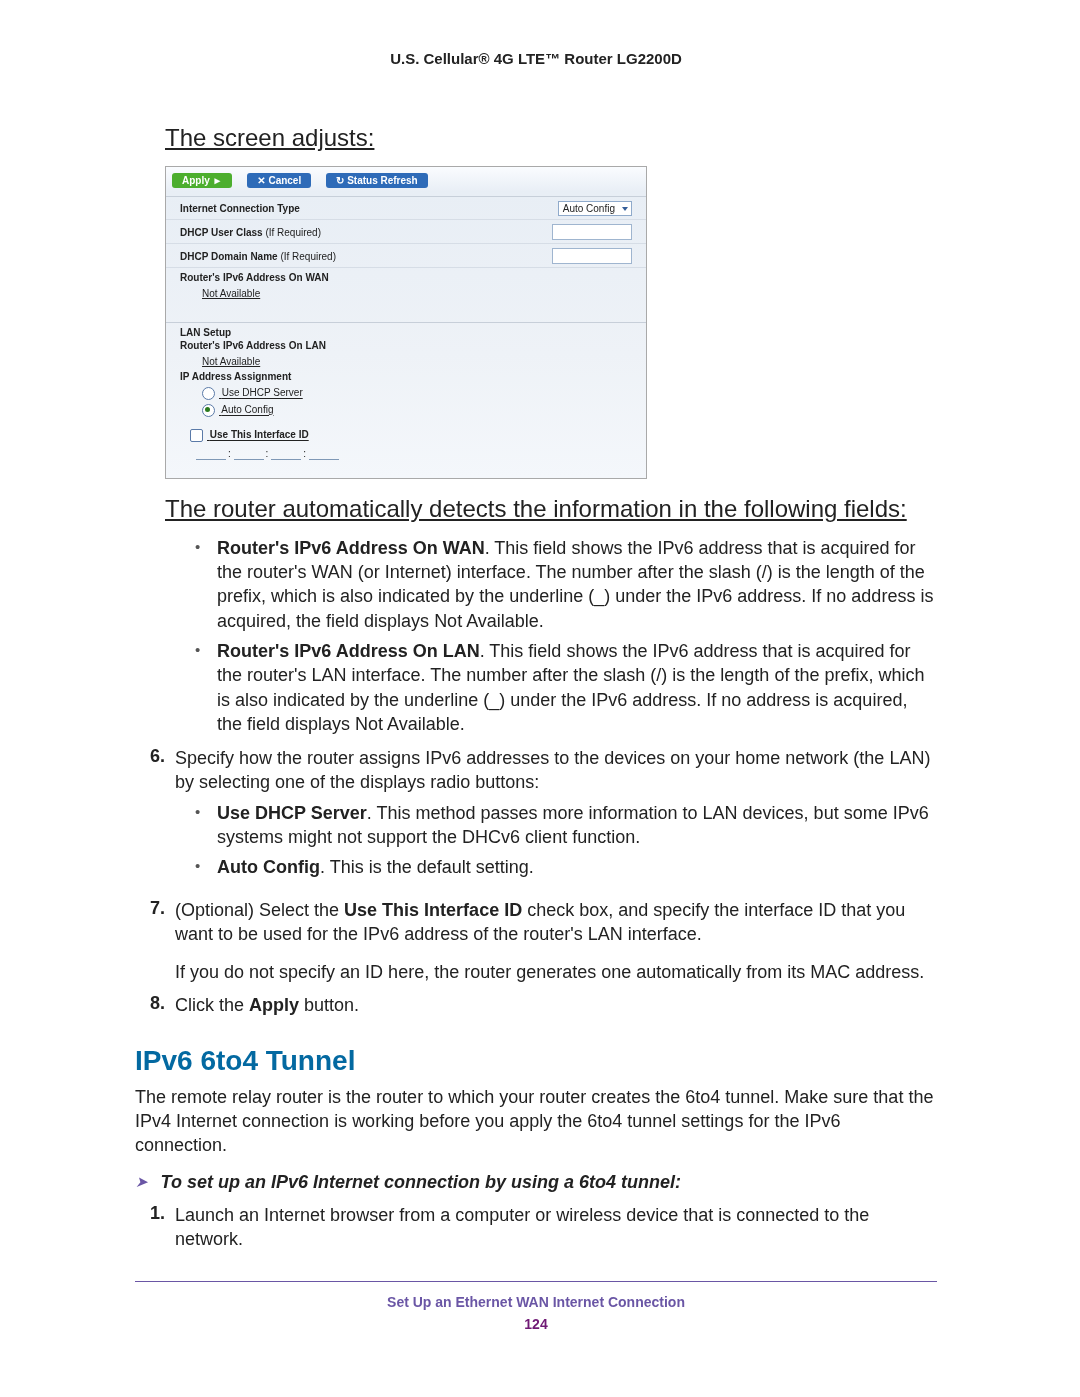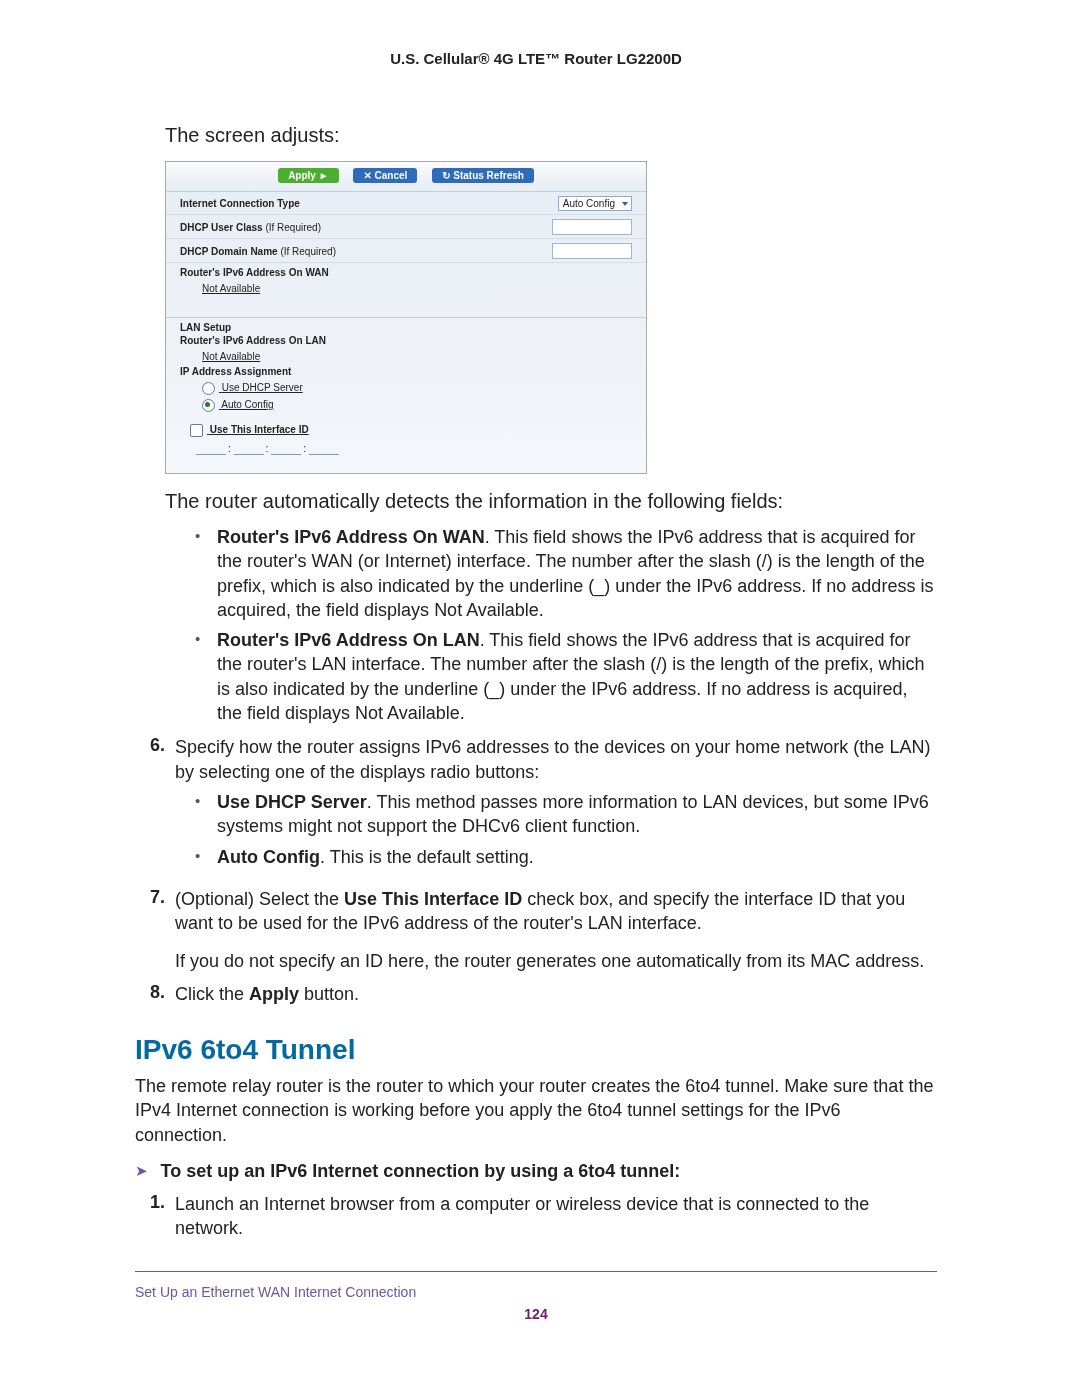--- a/index.html
+++ b/index.html
@@ -15,22 +15,23 @@
     width: 1072px;
     padding: 50px 135px 30px 135px;
   }
   .hdr {
     text-align: center;
     font-weight: bold;
     font-size: 15px;
     margin-bottom: 55px;
   }
   .body-text {
-    font-size: 20px;
+    font-size: 24px;
     line-height: 1.35;
+    text-decoration: underline;
   }
   .intro {
     margin: 0 0 12px 30px;
   }
   .after-img {
     margin: 14px 0 10px 30px;
   }
 
   
   .router-panel {
@@ -39,21 +40,21 @@
     border: 1px solid #a9a9a9;
     background: linear-gradient(#fafcff,#e8eef5 8%, #eef2f7 60%, #f4f7fb 100%);
     font-family: Verdana, Geneva, sans-serif;
     font-size: 10px;
     color: #222;
     position: relative;
     padding-bottom: 10px;
   }
   .rp-topbar {
     padding: 6px 0 8px 0;
-    text-align: center;
+    text-align: left;
     border-bottom: 1px solid #c7cfd9;
   }
   .rp-btn {
     display: inline-block;
     padding: 2px 10px;
     border-radius: 3px;
     font-size: 10px;
     font-weight: bold;
     color: #fff;
     margin: 0 6px;
@@ -186,37 +187,38 @@
     margin: 28px 0 8px 0;
   }
   .plain {
     font-size: 18px;
     line-height: 1.35;
     margin: 4px 0 14px 0;
   }
   .proc-lead {
     font-size: 18px;
     margin: 6px 0 8px 0;
+    font-style: italic;
   }
   .proc-lead .tri {
     color: #6a56a5;
     font-size: 15px;
     margin-right: 8px;
     display: inline-block;
     vertical-align: 1px;
   }
   .footer-rule {
     border: none;
     border-top: 1px solid #6a56a5;
     margin: 30px 0 12px 0;
   }
   .footer-title {
-    text-align: left;
+    text-align: center;
     color: #6a56a5;
-    font-weight: normal;
+    font-weight: bold;
     font-size: 14px;
   }
   .footer-page {
     text-align: center;
     color: #701a75;
     font-weight: bold;
     font-size: 14px;
     margin-top: 6px;
   }
   b { font-weight: bold; }

